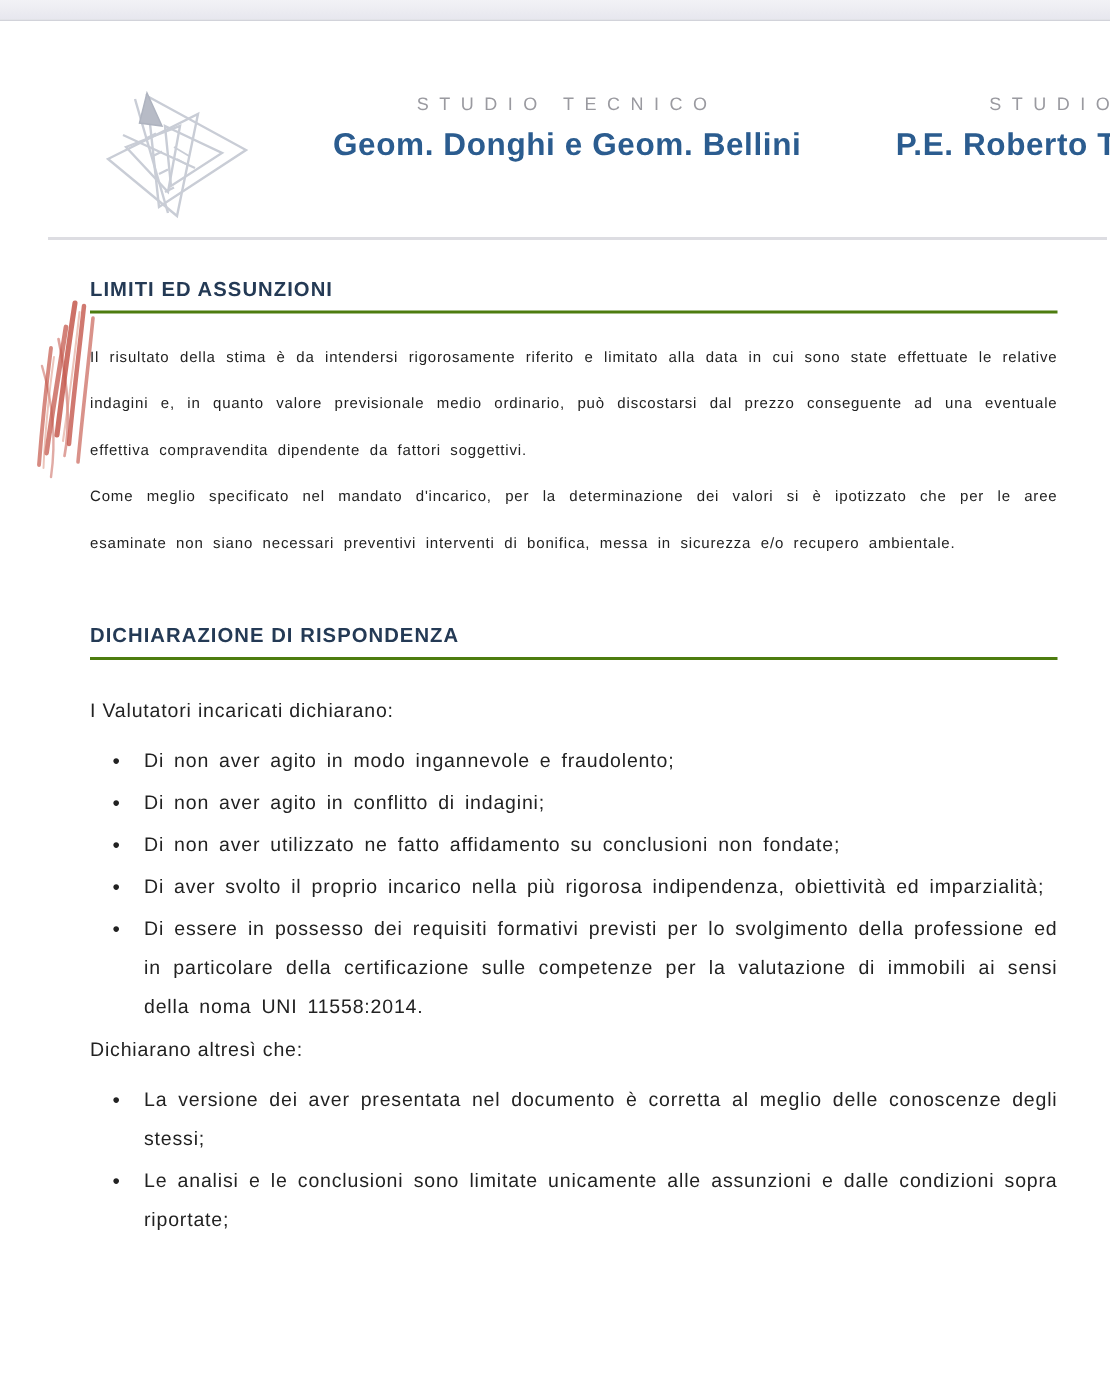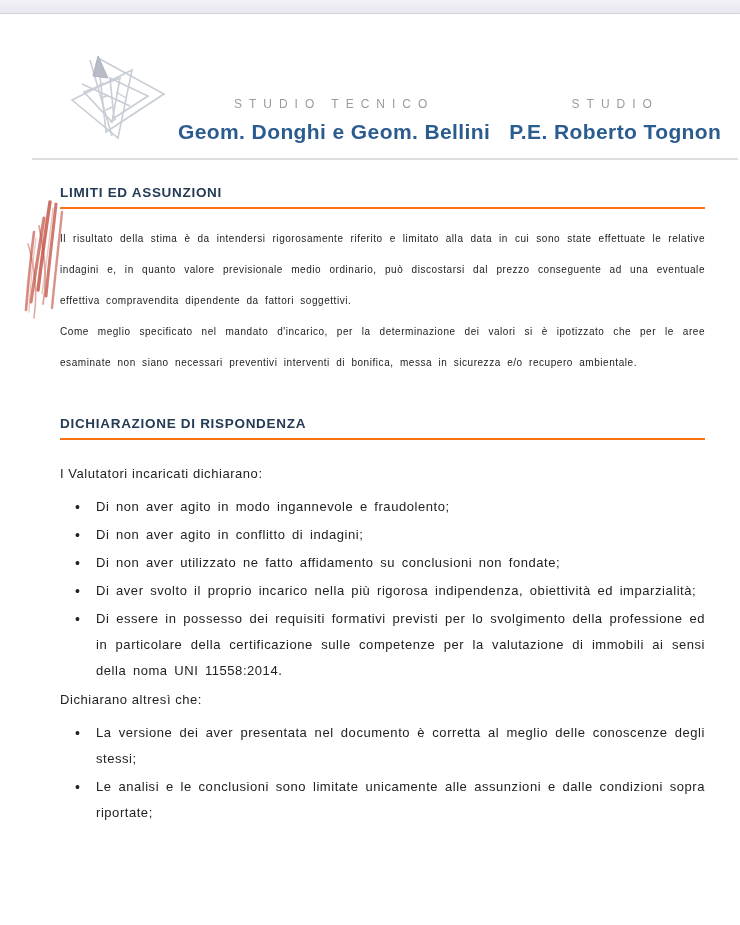--- a/index.html
+++ b/index.html
@@ -8,41 +8,41 @@
     font-family:"Liberation Sans","DejaVu Sans",sans-serif;
     color:#232323;position:relative;
   }
   .scan-edge-top{
     height:13px;background:linear-gradient(#f2f2f6,#e7e7ee);
     border-bottom:1px solid #d2d3da;
   }
   .doc{padding:0 35px 0 60px;position:relative;}
   
   .letterhead{
-    display:flex;align-items:flex-end;margin-top:42px;height:88px;
+    display:flex;align-items:flex-start;margin-top:42px;height:88px;gap:44px;
   }
   .logo-wrap{width:118px;flex:0 0 auto;padding-top:2px;}
   .studio-block{flex:1 1 auto;text-align:center;padding-top:6px;}
   .studio-block.right{flex:0 0 250px;}
   .studio-label{
     font-size:12px;letter-spacing:7px;color:#9a9aa0;font-weight:400;
     white-space:nowrap;
   }
   .studio-name{
     margin-top:9px;font-size:21px;font-weight:bold;color:#2b5c8f;
     letter-spacing:0.4px;white-space:nowrap;
   }
   .header-divider{
     border:none;border-top:2px solid #dddde2;margin:14px 0 0 -28px;
     width:706px;
   }
   
   .section-heading{
     font-size:13.5px;font-weight:bold;color:#243a55;letter-spacing:0.7px;
-    padding-bottom:7px;border-bottom:2px solid #f97316;
+    padding-bottom:7px;border-bottom:2px solid #4d7c0f;
   }
   .heading-limiti{margin-top:25px;}
   .heading-dichiarazione{margin-top:38px;}
   .body-copy{margin-top:14px;}
   .body-copy p{
     margin:0;font-size:10px;line-height:31px;text-align:justify;
     letter-spacing:0.55px;word-spacing:3px;color:#222;
   }
   .intro-line{
     margin:26px 0 0;font-size:13px;letter-spacing:0.55px;color:#222;

